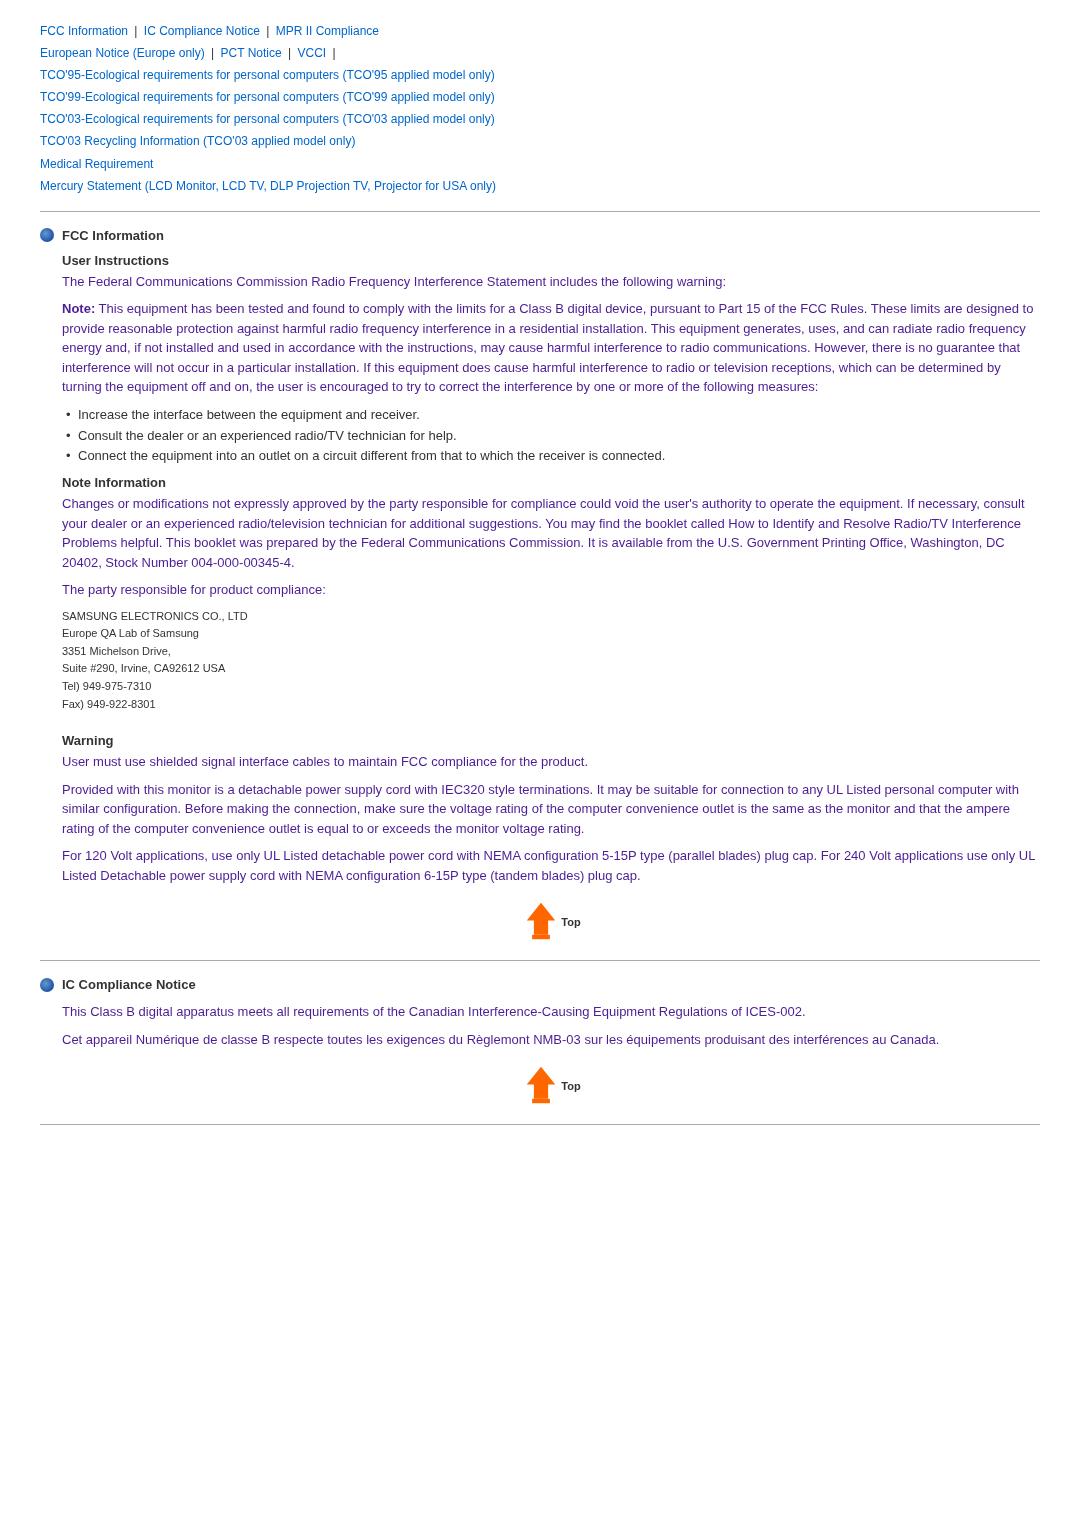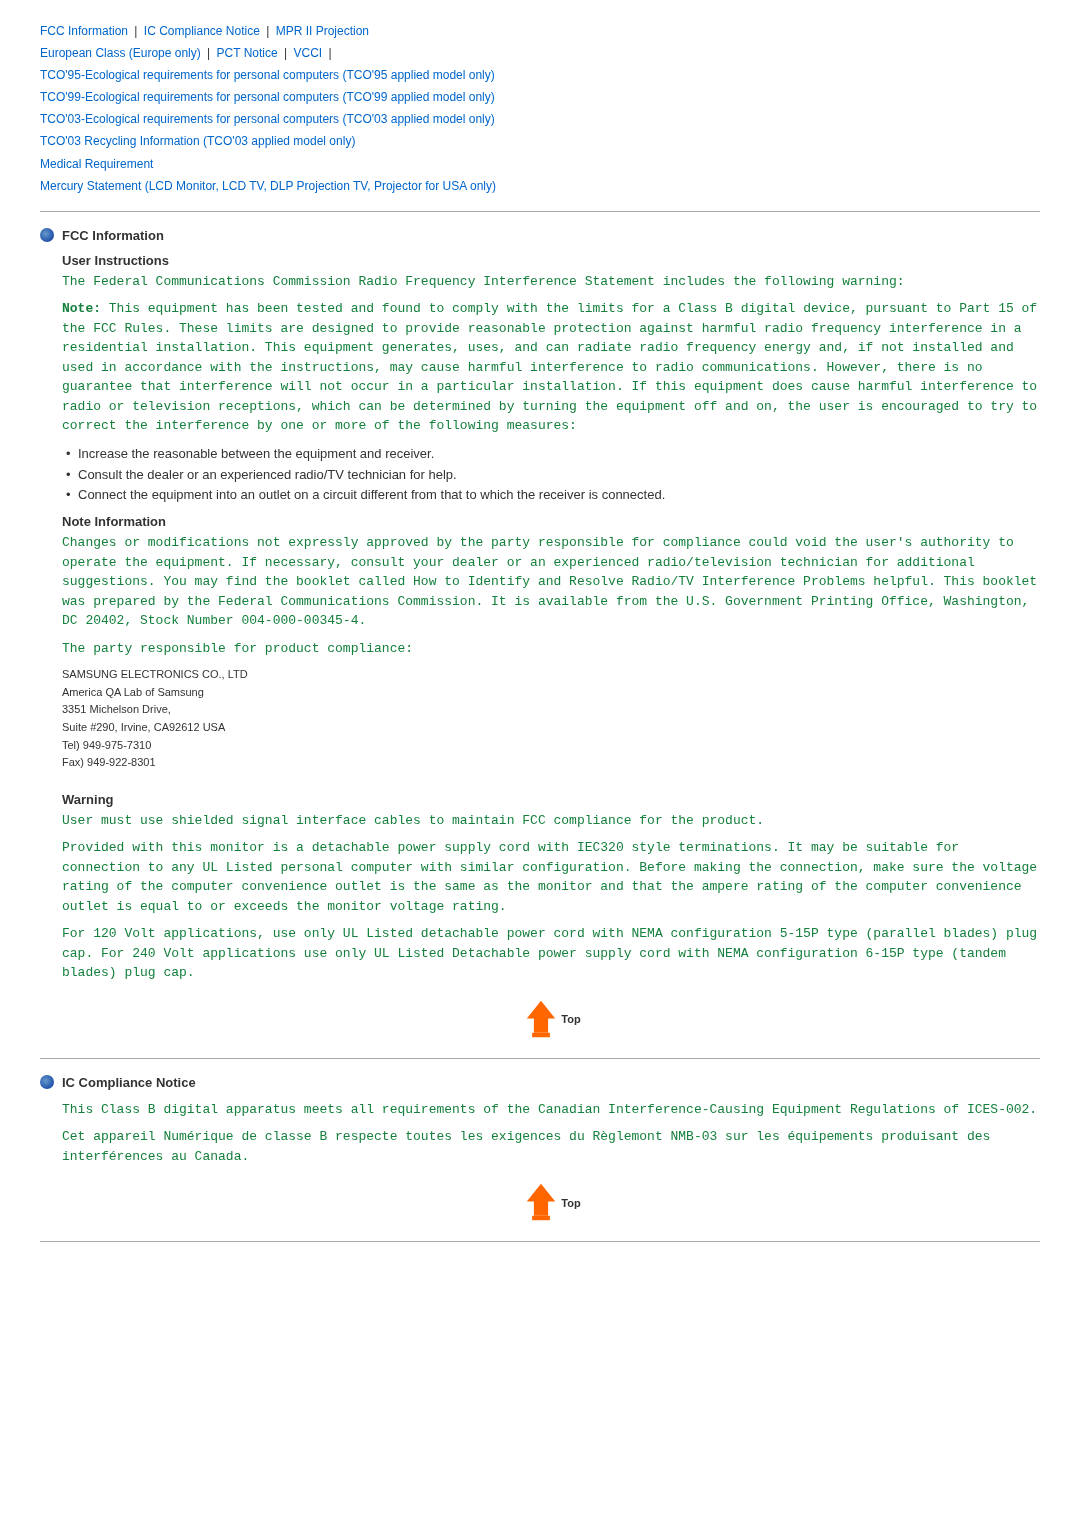--- a/index.html
+++ b/index.html
@@ -59,22 +59,21 @@
     .sub-heading {
       font-weight: bold;
       font-size: 13px;
       margin-bottom: 4px;
       margin-top: 0;
     }
     p {
       font-size: 13px;
       line-height: 1.5;
       margin-bottom: 8px;
-      color: #15803d;
-      font-family: Liberation Mono, monospace;
+      color: #4c1d95;
     }
     .bold-note {
       font-weight: bold;
       text-align: center;
     }
     ul.bullet-list {
       list-style: none;
       padding-left: 0;
       margin-bottom: 8px;
     }
@@ -112,22 +111,22 @@
     }
     .top-icon-svg {
       width: 40px;
       height: 40px;
     }
   </style>
 </head>
 <body>
 
 <div class="nav-links">
-  <span><a href="#" class="nav-link">FCC Information</a></span><span class="separator-pipe"> | </span><span><a href="#" class="nav-link">IC Compliance Notice</a></span><span class="separator-pipe"> | </span><span><a href="#" class="nav-link">MPR II Projection</a></span><br>
-  <span><a href="#" class="nav-link">European Class (Europe only)</a></span><span class="separator-pipe"> | </span><span><a href="#" class="nav-link">PCT Notice</a></span><span class="separator-pipe"> | </span><span><a href="#" class="nav-link">VCCI</a></span><span class="separator-pipe"> |</span><br>
+  <span><a href="#" class="nav-link">FCC Information</a></span><span class="separator-pipe"> | </span><span><a href="#" class="nav-link">IC Compliance Notice</a></span><span class="separator-pipe"> | </span><span><a href="#" class="nav-link">MPR II Compliance</a></span><br>
+  <span><a href="#" class="nav-link">European Notice (Europe only)</a></span><span class="separator-pipe"> | </span><span><a href="#" class="nav-link">PCT Notice</a></span><span class="separator-pipe"> | </span><span><a href="#" class="nav-link">VCCI</a></span><span class="separator-pipe"> |</span><br>
   <span><a href="#" class="nav-link">TCO'95-Ecological requirements for personal computers (TCO'95 applied model only)</a></span><br>
   <span><a href="#" class="nav-link">TCO'99-Ecological requirements for personal computers (TCO'99 applied model only)</a></span><br>
   <span><a href="#" class="nav-link">TCO'03-Ecological requirements for personal computers (TCO'03 applied model only)</a></span><br>
   <span><a href="#" class="nav-link">TCO'03 Recycling Information (TCO'03 applied model only)</a></span><br>
   <span><a href="#" class="nav-link">Medical Requirement</a></span><br>
   <span><a href="#" class="nav-link">Mercury Statement (LCD Monitor, LCD TV, DLP Projection TV, Projector for USA only)</a></span>
 </div>
 
 <hr class="section-divider">
 
@@ -139,32 +138,32 @@
 
   <div class="content-block">
     <div class="sub-heading">User Instructions</div>
     <p>The Federal Communications Commission Radio Frequency Interference Statement includes the following warning:</p>
 
     <p>
       <span class="bold-note">Note:</span><span> This equipment has been tested and found to comply with the limits for a Class B digital device, pursuant to Part 15 of the FCC Rules. These limits are designed to provide reasonable protection against harmful radio frequency interference in a residential installation. This equipment generates, uses, and can radiate radio frequency energy and, if not installed and used in accordance with the instructions, may cause harmful interference to radio communications. However, there is no guarantee that interference will not occur in a particular installation. If this equipment does cause harmful interference to radio or television receptions, which can be determined by turning the equipment off and on, the user is encouraged to try to correct the interference by one or more of the following measures:</span>
     </p>
 
     <ul class="bullet-list">
-      <li>Increase the reasonable between the equipment and receiver.</li>
+      <li>Increase the interface between the equipment and receiver.</li>
       <li>Consult the dealer or an experienced radio/TV technician for help.</li>
       <li>Connect the equipment into an outlet on a circuit different from that to which the receiver is connected.</li>
     </ul>
 
     <div class="sub-heading">Note Information</div>
     <p>Changes or modifications not expressly approved by the party responsible for compliance could void the user's authority to operate the equipment. If necessary, consult your dealer or an experienced radio/television technician for additional suggestions. You may find the booklet called How to Identify and Resolve Radio/TV Interference Problems helpful. This booklet was prepared by the Federal Communications Commission. It is available from the U.S. Government Printing Office, Washington, DC 20402, Stock Number 004-000-00345-4.</p>
 
     <p>The party responsible for product compliance:</p>
     <div class="address-block">
       <div>SAMSUNG ELECTRONICS CO., LTD</div>
-      <div>America QA Lab of Samsung</div>
+      <div>Europe QA Lab of Samsung</div>
       <div>3351 Michelson Drive,</div>
       <div>Suite #290, Irvine, CA92612 USA</div>
       <div>Tel) 949-975-7310</div>
       <div>Fax) 949-922-8301</div>
     </div>
 
     <div class="sub-heading">Warning</div>
     <p>User must use shielded signal interface cables to maintain FCC compliance for the product.</p>
     <p>Provided with this monitor is a detachable power supply cord with IEC320 style terminations. It may be suitable for connection to any UL Listed personal computer with similar configuration. Before making the connection, make sure the voltage rating of the computer convenience outlet is the same as the monitor and that the ampere rating of the computer convenience outlet is equal to or exceeds the monitor voltage rating.</p>
     <p>For 120 Volt applications, use only UL Listed detachable power cord with NEMA configuration 5-15P type (parallel blades) plug cap. For 240 Volt applications use only UL Listed Detachable power supply cord with NEMA configuration 6-15P type (tandem blades) plug cap.</p>

